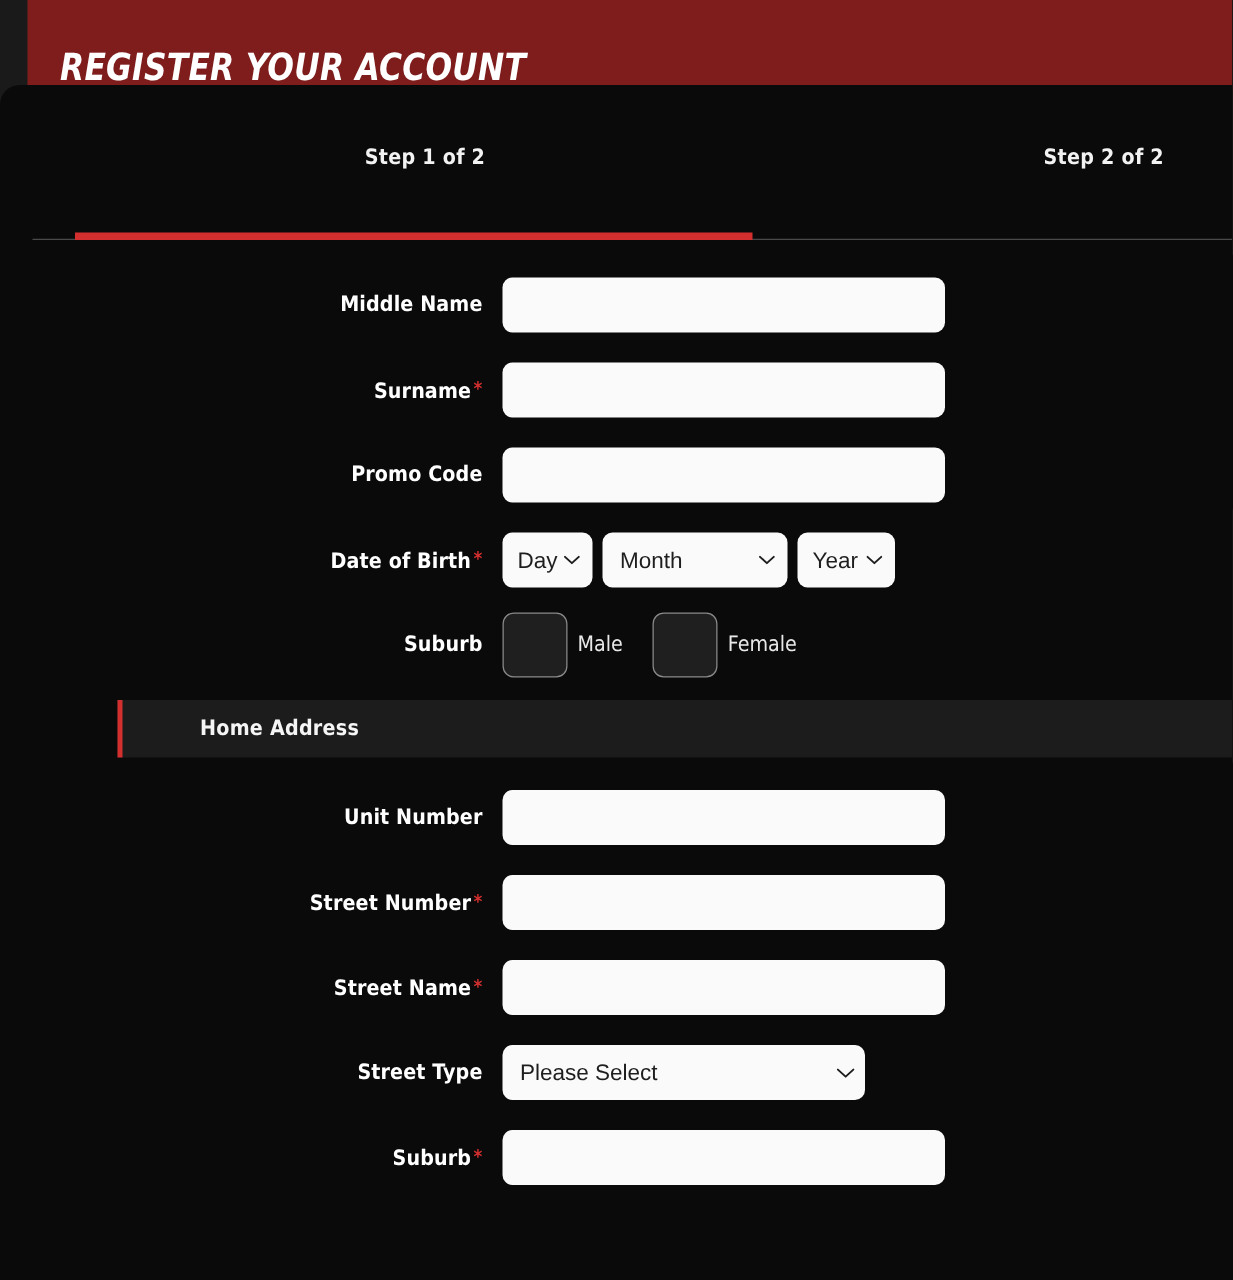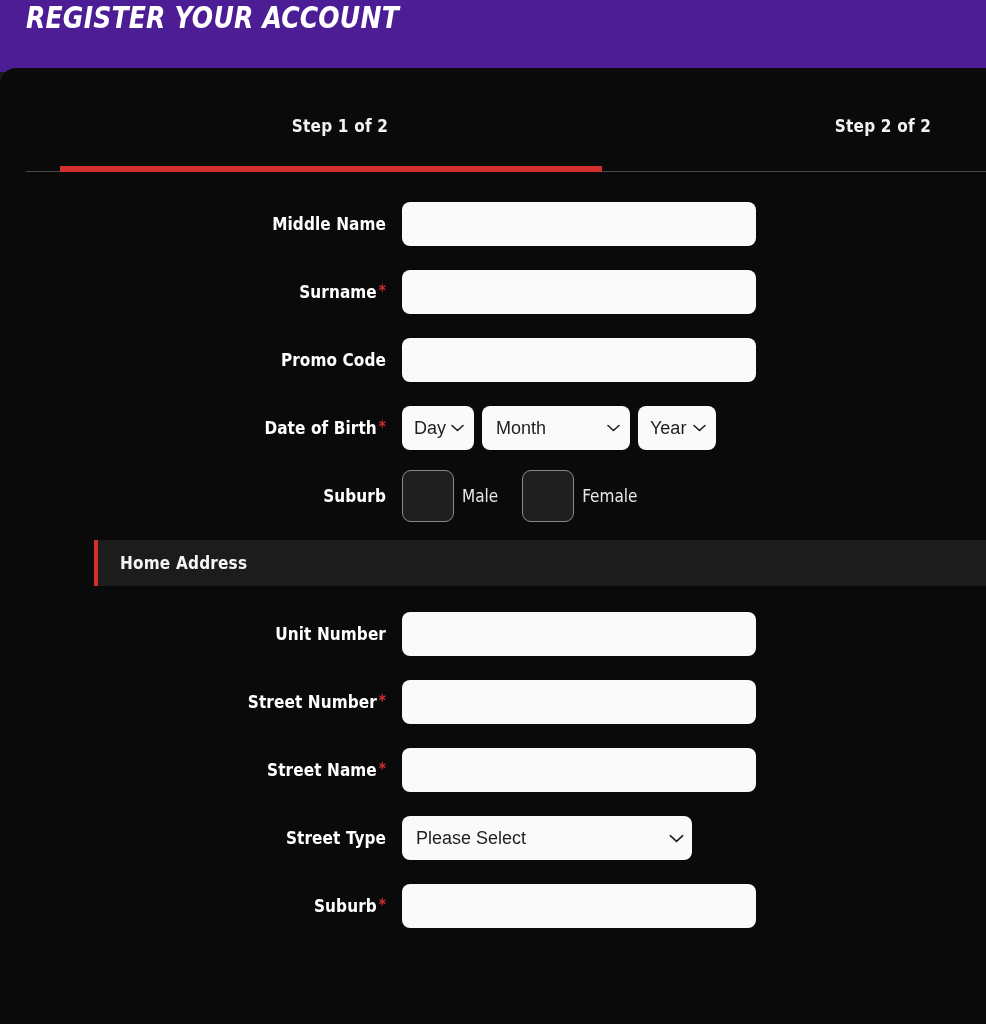--- a/index.html
+++ b/index.html
@@ -20,25 +20,26 @@
     position: relative;
     width: 986px;
     height: 1024px;
     background: #1a1a1a;
     overflow: hidden;
   }
 
   
   .page-header {
     height: 72px;
-    background: #4c1d95;
+    background: #7f1d1d;
     display: flex;
-    align-items: flex-start;
+    align-items: flex-end;
     padding-left: 26px;
     box-sizing: border-box;
+    margin-left: 22px;
   }
   .page-title {
     color: #ffffff;
     font-family: "Liberation Sans Narrow", "DejaVu Sans Condensed", "Liberation Sans", sans-serif;
     font-size: 30px;
     font-weight: bold;
     font-style: italic;
     letter-spacing: 0.2px;
     transform: scaleX(0.93);
     transform-origin: left center;
@@ -54,21 +55,21 @@
     height: 956px;
     background: #0a0a0a;
     border-top-left-radius: 16px;
     overflow: hidden;
     box-sizing: border-box;
   }
 
   
   .steps {
     position: relative;
-    height: 104px;
+    height: 124px;
     padding-left: 36px;
   }
   .step-tab {
     position: absolute;
     top: 58px;
     transform: translate(-50%, -50%);
     color: #f2f2f2;
     font-family: "Liberation Sans Narrow", "DejaVu Sans Condensed", "Liberation Sans", sans-serif;
     font-size: 17px;
     font-weight: bold;
@@ -221,20 +222,21 @@
     bottom: 0;
     width: 4px;
     background: #d32f2f;
   }
   .section-title {
     color: #f5f5f5;
     font-family: "Liberation Sans Narrow", "DejaVu Sans Condensed", "Liberation Sans", sans-serif;
     font-size: 17px;
     font-weight: bold;
     letter-spacing: 0.2px;
+    margin-left: 40px;
   }
 </style>
 </head>
 <body>
 
 <div class="page">
 
   <div class="page-header">
     <div class="page-title">REGISTER YOUR ACCOUNT</div>
   </div>

